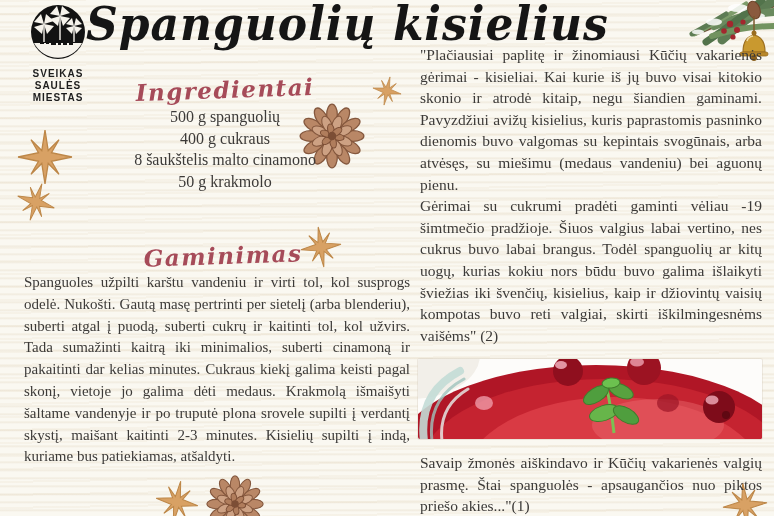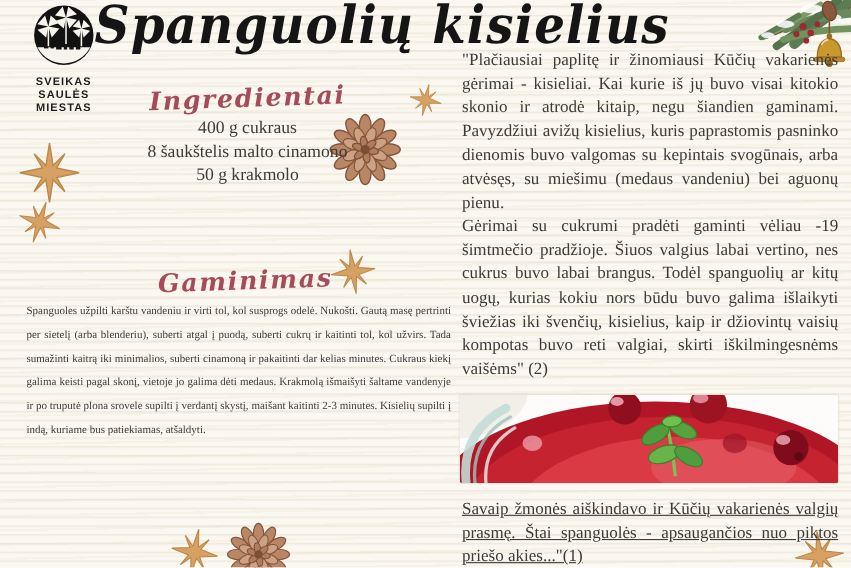--- a/index.html
+++ b/index.html
@@ -34,28 +34,28 @@
   }
   .head-ingredients{ left:40px; top:76px; width:370px; }
   .head-preparation{ left:28px; top:242px; width:390px; }
 
   
   .ingredients{ left:40px; top:106px; width:370px; text-align:center;
     font-size:16px; line-height:21.5px; color:#3c3a38; }
 
   
   .prep-text{ left:24px; top:272px; width:386px;
-    font-size:10px; line-height:21.8px; color:#3c3a38; text-align:justify; }
+    font-size:15px; line-height:21.8px; color:#3c3a38; text-align:justify; }
   .right-col{ left:420px; top:44px; width:342px; }
   .right-col p{ font-size:15.5px; line-height:21.6px; color:#3c3a38; text-align:justify; }
 
   
   .photo{ left:418px; top:359px; width:344px; height:80px; border-radius:2px;
     overflow:hidden; background:#fdfcfa; box-shadow:0 0 0 1px rgba(210,200,185,.35);}
-  .caption{ margin-top:13px;text-decoration:underline; }
+  .caption{ margin-top:13px; }
 
   
   .star{ pointer-events:none; }
   .defs{ position:absolute; width:0; height:0; }
 </style>
 </head>
 <body>
 
 <svg class="defs" aria-hidden="true">
   <defs>
@@ -186,20 +186,21 @@
 
   <svg class="abs" style="left:296px; top:102px;" width="72" height="68" viewBox="-32 -32 64 64">
       <use href="#pineconeShape"></use>
     </svg>
   <svg class="abs" style="left:203px; top:474px;" width="64" height="60" viewBox="-32 -32 64 64">
       <use href="#pineconeShape"></use>
     </svg>
 
   <div class="abs script-head head-ingredients">Ingredientai</div>
   <div class="abs ingredients">
+    <div>500 g spanguolių</div>
     <div>400 g cukraus</div>
     <div>8 šaukštelis malto cinamono</div>
     <div>50 g krakmolo</div>
   </div>
   <div class="abs script-head head-preparation">Gaminimas</div>
   <div class="abs prep-text">Spanguoles užpilti karštu vandeniu ir virti tol, kol susprogs odelė. Nukošti. Gautą masę pertrinti per sietelį (arba blenderiu), suberti atgal į puodą, suberti cukrų ir kaitinti tol, kol užvirs. Tada sumažinti kaitrą iki minimalios, suberti cinamoną ir pakaitinti dar kelias minutes. Cukraus kiekį galima keisti pagal skonį, vietoje jo galima dėti medaus. Krakmolą išmaišyti šaltame vandenyje ir po truputė plona srovele supilti į verdantį skystį, maišant kaitinti 2-3 minutes. Kisielių supilti į indą, kuriame bus patiekiamas, atšaldyti.</div>
 
   <div class="abs right-col">
     <p>"Plačiausiai paplitę ir žinomiausi Kūčių vakarienės gėrimai - kisieliai. Kai kurie iš jų buvo visai kitokio skonio ir atrodė kitaip, negu šiandien gaminami. Pavyzdžiui avižų kisielius, kuris paprastomis pasninko dienomis buvo valgomas su kepintais svogūnais, arba atvėsęs, su miešimu (medaus vandeniu) bei aguonų pienu.</p>
     <p>Gėrimai su cukrumi pradėti gaminti vėliau -19 šimtmečio pradžioje. Šiuos valgius labai vertino, nes cukrus buvo labai brangus. Todėl spanguolių ar kitų uogų, kurias kokiu nors būdu buvo galima išlaikyti šviežias iki švenčių, kisielius, kaip ir džiovintų vaisių kompotas buvo reti valgiai, skirti iškilmingesnėms vaišėms" (2)</p>

